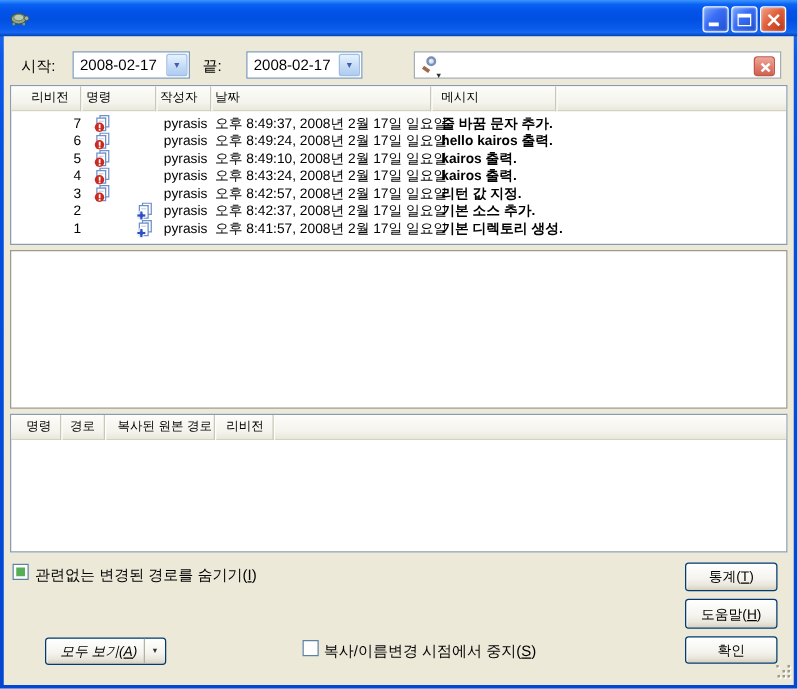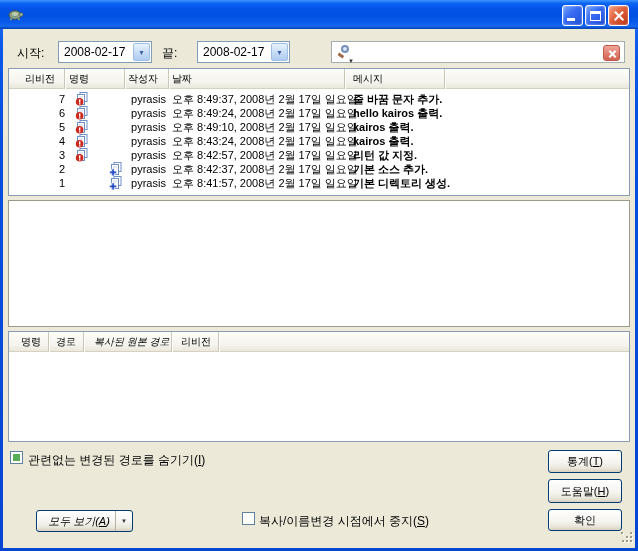--- a/index.html
+++ b/index.html
@@ -85,21 +85,21 @@
   .r-act{width:60px; position:relative;}
   .r-auth{width:44px; padding-left:3px;text-align:center;}
   .r-date{width:176px; padding-left:3px; white-space:nowrap;}
   .r-msg{flex:1; padding-left:8px; white-space:nowrap;font-weight:bold;}
   .action-cell { position:absolute; left:0; top:0; width:60px; height:14px; }
   .action-cell svg { display:none; position:absolute; top:0px; }
   .action-cell[data-action="modified"] svg.i-modified { display:block; left:10px; }
   .action-cell[data-action="added"] svg.i-added { display:block; left:44px; }
   
   .c2-act{width:40px; padding-left:12px;} .c2-path{width:35px; padding-left:7px;}
-  .c2-copy{width:88px; padding-left:10px;font-style:italic;} .c2-rev{width:47px; padding-left:9px;}
+  .c2-copy{width:88px; padding-left:10px;} .c2-rev{width:47px; padding-left:9px;}
   
   .checkbox { position:absolute; width:13px; height:13px; background:#fff; border:1px solid #5E82A0; }
   .checkbox .greensq { position:absolute; left:2px; top:2px; width:7px; height:7px; background:#57AE57; }
   
   .xp-btn {
     position:absolute; border:1px solid #003C74; border-radius:3px;
     background:linear-gradient(180deg,#FFFFFF 0%,#F5F4EF 55%,#EAE8DD 80%,#D8D0BF 100%);
     font-size:11px; text-align:center; color:#000;
     box-shadow:inset 1px 1px 0 rgba(255,255,255,.8);
   }

